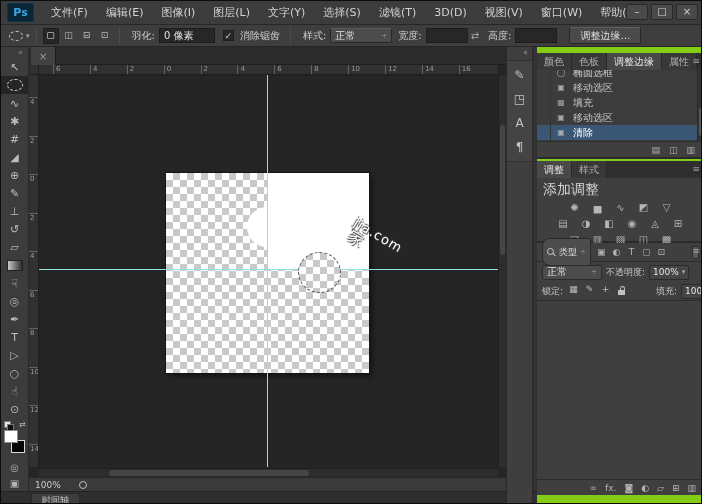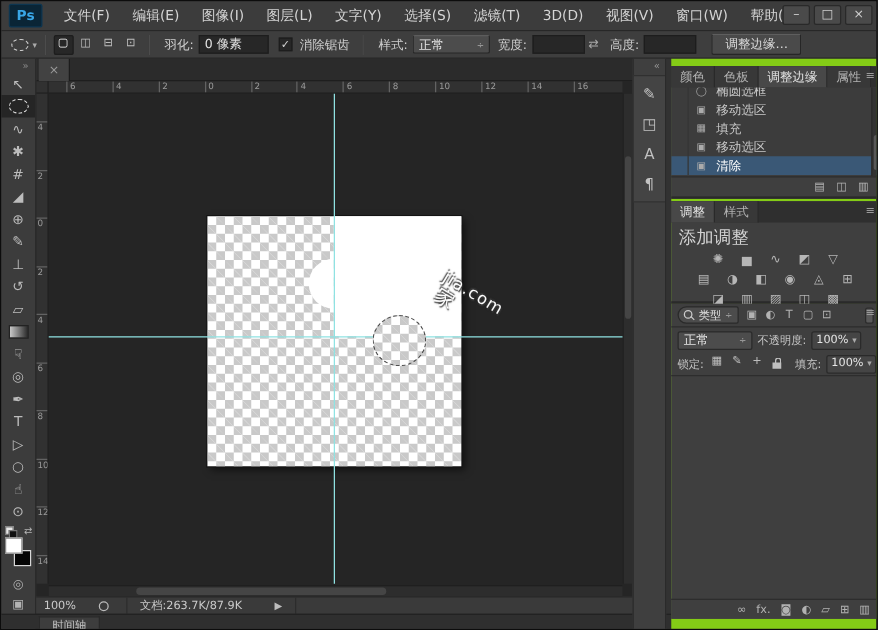--- a/index.html
+++ b/index.html
@@ -108,21 +108,21 @@
   .hist-label{font-size:10px;padding-left:2px;white-space:nowrap;}
   .hist-scroll{position:absolute;right:0;top:17px;bottom:16px;width:7px;background:#333;border-left:1px solid #2a2a2a;}
   .hist-scroll .thumb{position:absolute;left:1px;right:1px;top:38px;height:28px;background:#585858;border-radius:2px;}
   .hist-bottom{position:absolute;left:0;right:0;bottom:0;height:16px;display:flex;align-items:center;justify-content:flex-end;gap:9px;padding-right:9px;background:#3f3f3f;border-top:1px solid #2d2d2d;color:#b2b2b2;font-size:9px;}
   .panel-adjust{top:114px;height:82px;}
   .adj-add{font-size:14px;color:#d2d2d2;padding:3px 0 0 6px;}
   .adj-row{display:flex;justify-content:center;gap:7px;padding:1px 0;}
   .adj-icon{width:16px;height:14px;display:flex;align-items:center;justify-content:center;color:#b6b6b6;font-size:10px;}
   .panel-layers{top:196px;height:252px;border-bottom:none;}
   .lay-filter{height:19px;display:flex;align-items:center;gap:4px;padding:0 5px;border-bottom:1px solid #2d2d2d;}
-  .filter-pill{display:flex;align-items:center;gap:3px;height:14px;background:#4c4c4c;border:1px solid #2a2a2a;border-radius:8px 2px 2px 8px;padding:0 4px;font-size:9px;color:#e0e0e0;}
+  .filter-pill{display:flex;align-items:center;gap:3px;height:28px;background:#4c4c4c;border:1px solid #2a2a2a;border-radius:8px 2px 2px 8px;padding:0 4px;font-size:9px;color:#e0e0e0;}
   .magicon{position:relative;width:9px;height:9px;display:inline-block;}
   .magicon::before{content:'';position:absolute;left:0;top:0;width:5px;height:5px;border:1px solid #ccc;border-radius:50%;}
   .magicon::after{content:'';position:absolute;left:5px;top:6px;width:4px;height:1px;background:#ccc;transform:rotate(45deg);}
   .filter-ic{width:13px;text-align:center;color:#b2b2b2;font-size:9px;}
   .filter-toggle{margin-left:auto;width:7px;height:13px;background:#5a5a5a;border:1px solid #2c2c2c;border-radius:2px;}
   .lay-blend{height:20px;display:flex;align-items:center;gap:4px;padding:0 5px;}
   .blend-dd{width:60px;height:15px;background:#4c4c4c;border:1px solid #2a2a2a;display:flex;align-items:center;justify-content:space-between;font-size:10px;color:#e4e4e4;padding:0 4px;border-radius:2px;}
   .small-lab{font-size:9px;color:#c6c6c6;white-space:nowrap;}
   .val-dd{height:15px;background:#454545;border:1px solid #2a2a2a;display:flex;align-items:center;gap:3px;font-size:9px;color:#e4e4e4;padding:0 3px;border-radius:2px;}
   .val-dd .dd2{font-size:7px;color:#aaa;}
@@ -333,24 +333,20 @@
         <span class="thumb"></span>
       </div>
     <div class="hscroll">
         <span class="thumb"></span>
       </div>
   </div>
 
   <div class="statusbar">
     <span class="statuszoom">100%</span>
     <span class="statusicon"></span>
-    <div class="statusfield">
-      <span>文档:263.7K/87.9K</span>
-      <span class="statusarrow">▶</span>
-    </div>
   </div>
   <div class="timelinebar">
     <div class="tl-tab">时间轴</div>
   </div>
 
   <div class="dockcol">
     <div class="dock-collapse">«</div>
     <div class="dockgroup">
 
     <div class="dockicon">✎</div>
@@ -479,21 +475,21 @@
 
       <div class="lay-lock">
         <span class="small-lab">锁定:</span>
         <span style="display:flex;gap:3px;">
 
         <span class="lock-ic">▦</span>
             <span class="lock-ic">✎</span>
             <span class="lock-ic">+</span>
             <span class="lock-ic locky"></span>
           </span>
-        <span class="small-lab" style="margin-left:4px;">填充:</span>
+        <span class="small-lab" style="margin-left:24px;">填充:</span>
         <div class="val-dd">
           <span>100%</span>
           <span class="dd2">▾</span>
         </div>
       </div>
 
 
       <div class="lay-bottom">
 
       <span>∞</span>

